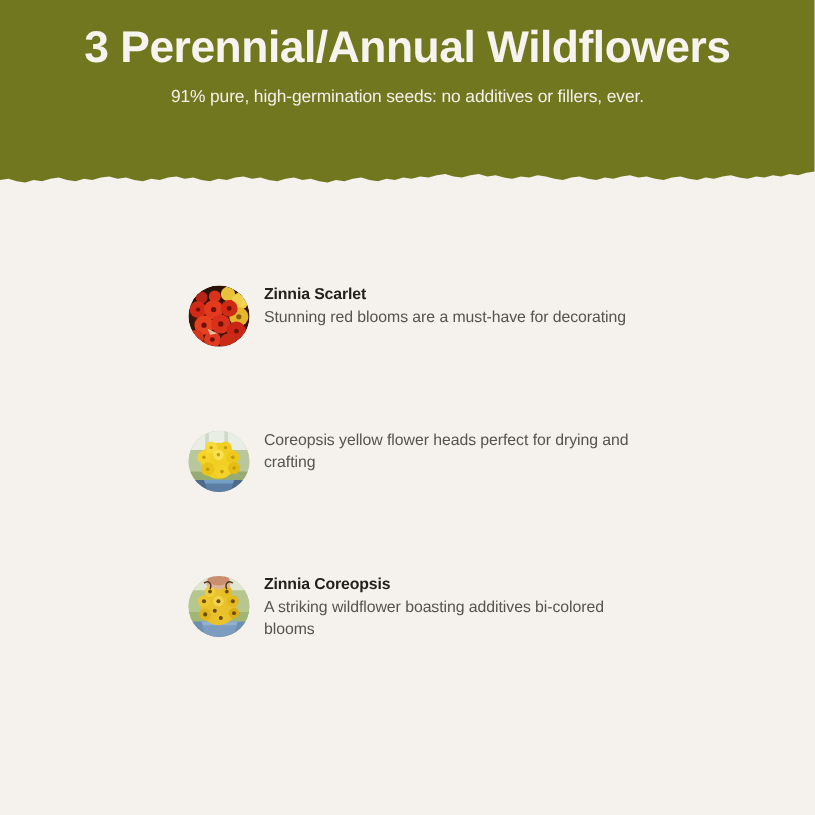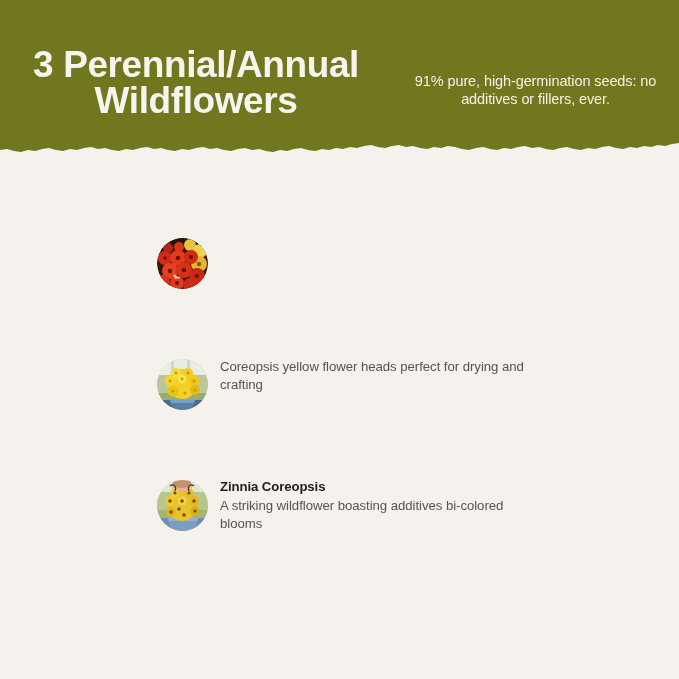--- a/index.html
+++ b/index.html
@@ -41,21 +41,21 @@
     width: 679px;
     height: 156px;
   }
   .banner-content {
     position: absolute;
     left: 0;
     top: 0;
     width: 679px;
     height: 143px;
     display: flex;
-    flex-direction: row;
+    flex-direction: column;
     align-items: center;
     justify-content: flex-start;
     padding-top: 22px;
     box-sizing: border-box;
   }
   .banner-title {
     color: #f7f4ef;
     font-size: 37px;
     line-height: 36px;
     font-weight: 700;
@@ -202,20 +202,24 @@
             <circle cx="13" cy="33" r="2.2" fill="#6e1005"></circle>
             <circle cx="27" cy="32" r="2.2" fill="#6e1005"></circle>
             <circle cx="40" cy="38" r="2" fill="#6e1005"></circle>
             <circle cx="20" cy="45" r="2" fill="#6e1005"></circle>
             <circle cx="8" cy="20" r="1.8" fill="#6e1005"></circle>
             <circle cx="42" cy="26" r="2.2" fill="#8a5d06"></circle>
             <path d="M16 36 L24 40 L18 41 Z" fill="#f6e2c0" opacity="0.8"></path>
             <path d="M44 8 L50 14 L45 18 Z" fill="#f2d862" opacity="0.7"></path>
           </g>
         </svg>
+      </div>
+      <div class="feature-text">
+        <div class="feature-name">Zinnia Scarlet</div>
+        <div class="feature-desc">Stunning red blooms are a must-have for decorating</div>
       </div>
     </div>
 
     <div class="feature-item">
       <div class="thumb">
         <svg viewBox="0 0 51 51" xmlns="http://www.w3.org/2000/svg">
           <defs>
             <clipPath id="c2">
                 <circle cx="25.5" cy="25.5" r="25.5"></circle>
               </clipPath>

